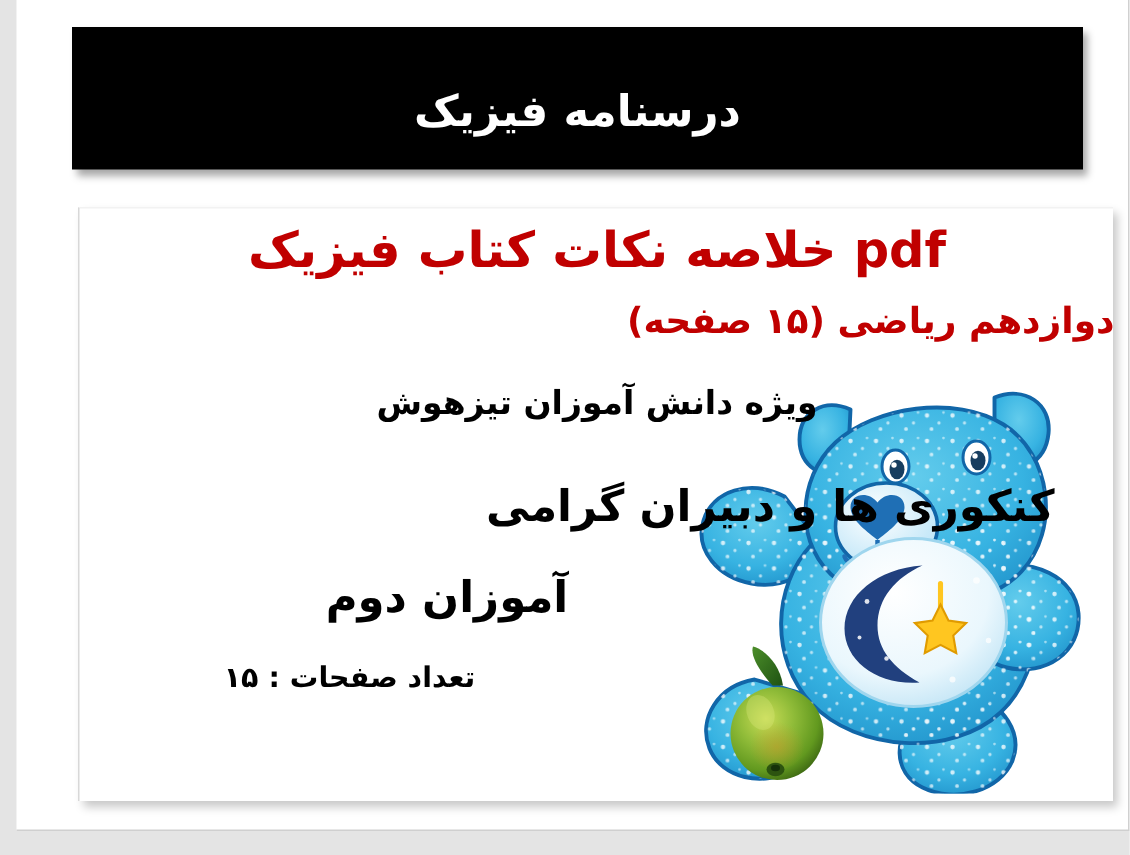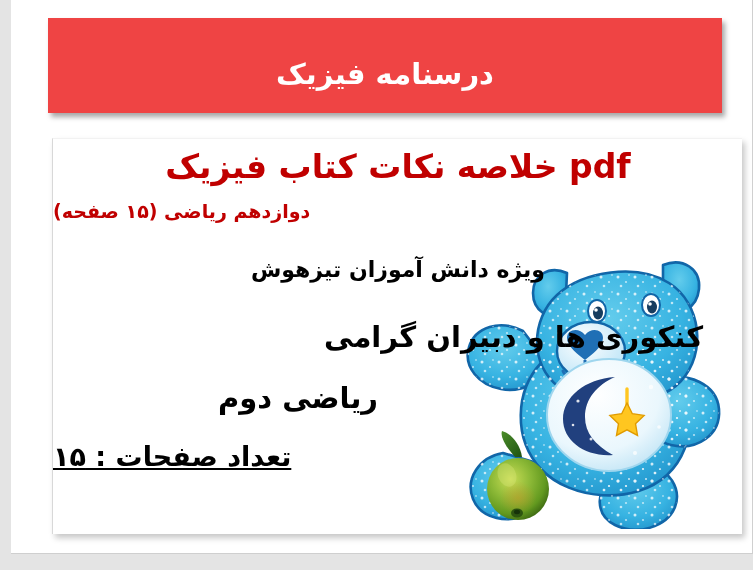--- a/index.html
+++ b/index.html
@@ -35,21 +35,21 @@
     box-sizing: border-box;
   }
 
   
   #title-banner {
     position: absolute;
     left: 37px;
     top: 18px;
     width: 674px;
     height: 95px;
-    background: #ef4444;
+    background: #000000;
     box-shadow: 3px 4px 5px rgba(0,0,0,0.35);
     display: flex;
     align-items: center;
     justify-content: center;
     box-sizing: border-box;
   }
   #title-text {
     color: #ffffff;
     font-size: 29px;
     font-weight: bold;
@@ -92,25 +92,25 @@
     line-height: 1;
     white-space: nowrap;
     position: absolute;
     width: 100%;
     text-align: center;
   }
   .line.red   { color: #c00000; }
   .line.black { color: #000000; }
 
   #line-1 { top: 11px;  font-size: 33px; text-align: center; }
-  #line-2 { top: 63px;  font-size: 19px; text-align: left; }
+  #line-2 { top: 63px;  font-size: 24px; text-align: right; }
   #line-3 { top: 120px; font-size: 22px; text-align: center; }
   #line-4 { top: 184px; font-size: 29px; text-align: right; padding-right: 40px; box-sizing: border-box;}
   #line-5 { top: 245px; font-size: 29px; text-align: center; padding-right: 200px; box-sizing: border-box;}
-  #line-6 { top: 304px; font-size: 27px; text-align: left; padding-right: 330px; box-sizing: border-box; text-decoration: underline;}
+  #line-6 { top: 304px; font-size: 19px; text-align: center; padding-right: 330px; box-sizing: border-box;}
 
   
   #illustration {
     position: absolute;
     left: 0;
     top: 0;
     width: 690px;
     height: 396px;
     z-index: 1;
   }
@@ -276,19 +276,19 @@
           <ellipse cx="39" cy="86" rx="6" ry="4.5" fill="#2D5410"></ellipse>
           <ellipse cx="39" cy="85" rx="3" ry="2.2" fill="#16320A"></ellipse>
         </svg>
       </div>
 
       <div id="text-block">
         <div class="line red" id="line-1">pdf خلاصه نکات کتاب فیزیک</div>
         <div class="line red" id="line-2">دوازدهم ریاضی (۱۵ صفحه)</div>
         <div class="line black" id="line-3">ویژه دانش آموزان تیزهوش</div>
         <div class="line black" id="line-4">کنکوری ها و دبیران گرامی</div>
-        <div class="line black" id="line-5">ریاضی دوم</div>
+        <div class="line black" id="line-5">آموزان دوم</div>
         <div class="line black" id="line-6">تعداد صفحات : ۱۵</div>
       </div>
 
     </div>
   </div>
 </div>
 
 </body></html>

